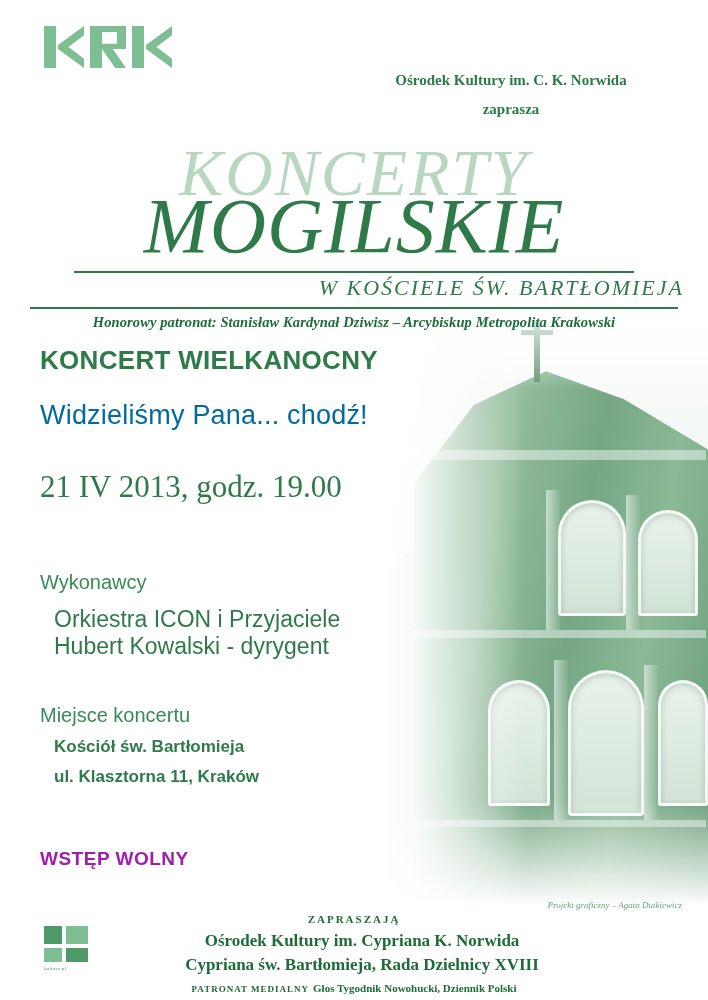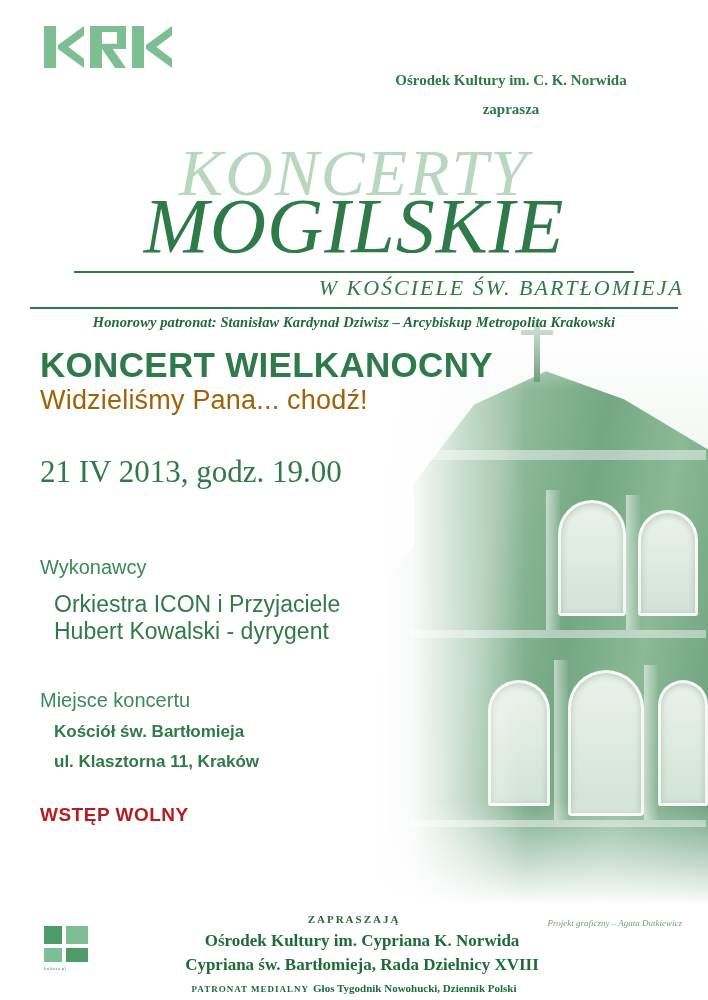--- a/index.html
+++ b/index.html
@@ -221,28 +221,29 @@
     text-align: center;
     margin-top: 5px;
     letter-spacing: .1px;
   }
 
   
   .main-text { position: absolute; left: 40px; top: 345px; width: 520px; }
   .concert-title {
     font-family: "Liberation Sans", sans-serif;
     font-weight: bold;
-    font-size: 35px;
+    font-size: 26px;
     color: #2f7a49;
     letter-spacing: .3px;
   }
   .concert-sub {
     font-family: "Liberation Sans", sans-serif;
     font-size: 27px;
-    color: #a16207;
+    color: #0369a1;
+    margin-top: 24px;
     letter-spacing: .2px;
   }
   .concert-date {
     font-family: "Liberation Serif", serif;
     font-size: 31px;
     color: #2f7a49;
     margin-top: 38px;
   }
   .label {
     font-family: "Liberation Sans", sans-serif;
@@ -266,28 +267,28 @@
     color: #2f7a49;
     margin-top: 10px;
     margin-left: 14px;
   }
   .venue-line.second { }
   .free-entry {
     font-family: "Liberation Sans", sans-serif;
     font-weight: bold;
     font-size: 19px;
     letter-spacing: .5px;
-    color: #b91c1c;
-    margin-top: 32px;
+    color: #a21caf;
+    margin-top: 61px;
   }
 
   .credit {
     position: absolute;
     right: 26px;
-    bottom: 72px;
+    bottom: 90px;
     font-size: 9px;
     font-style: italic;
     color: #6aa37e;
   }
 
   
   .footer {
     position: absolute;
     left: 0;
     bottom: 6px;

